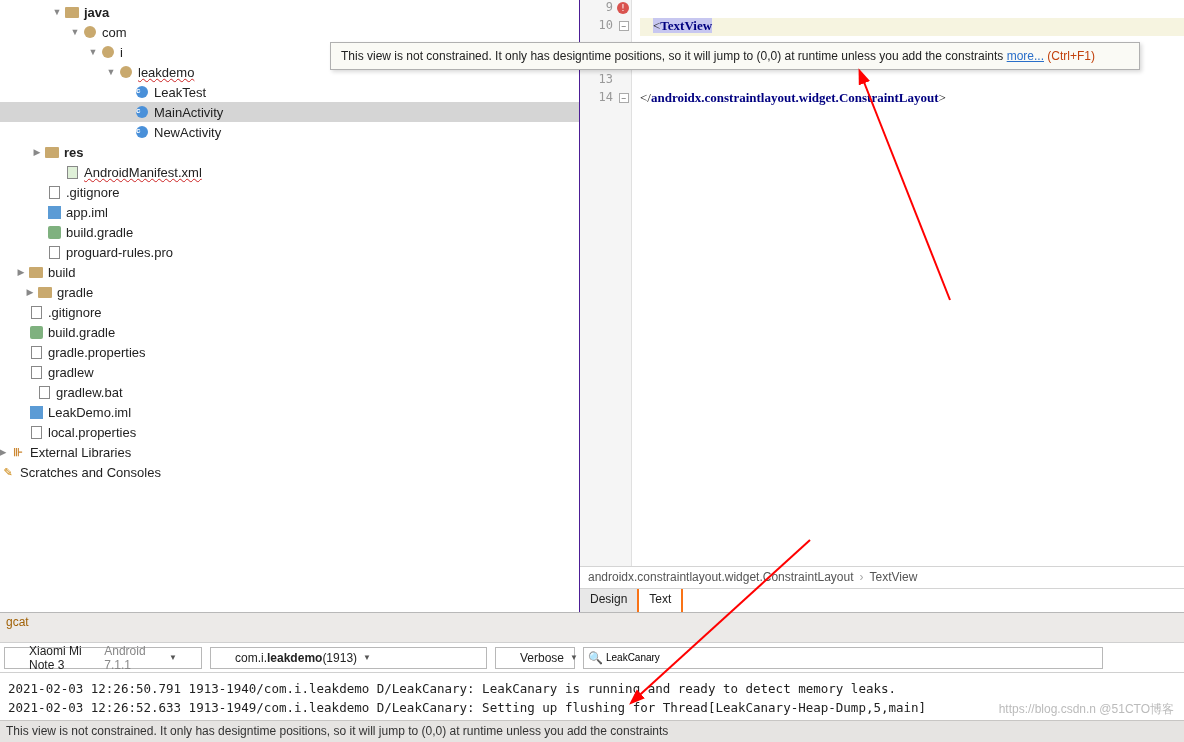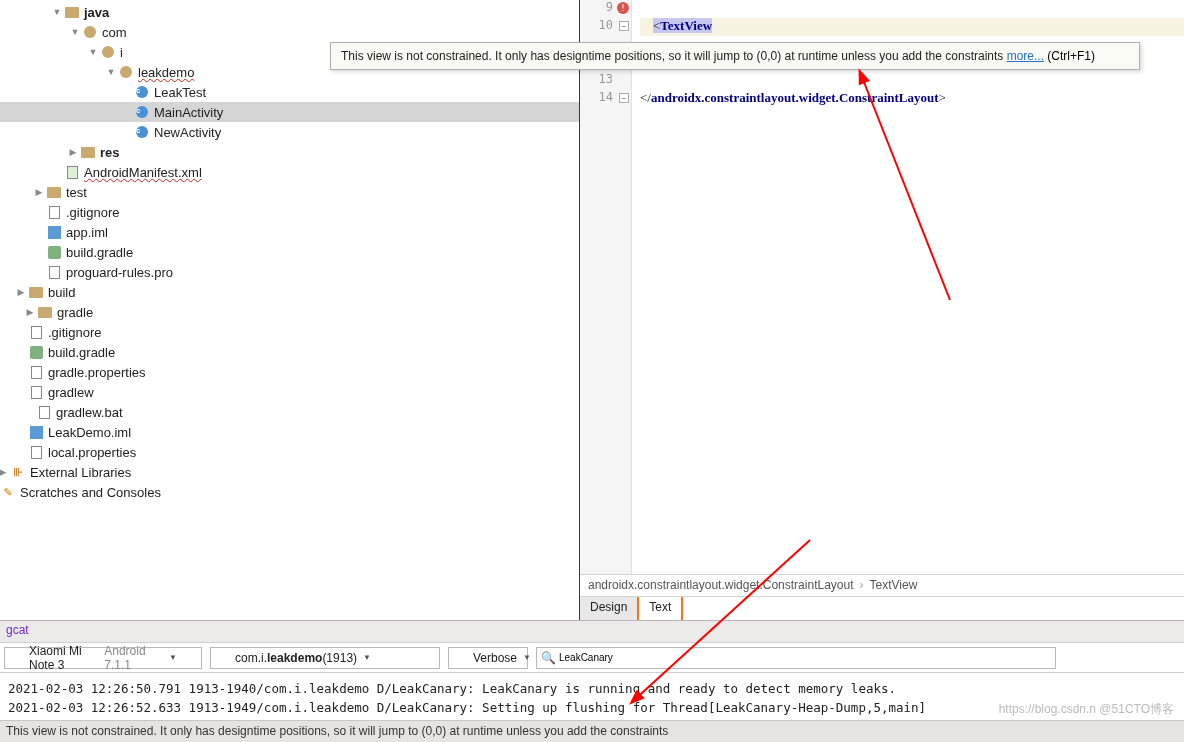--- a/index.html
+++ b/index.html
@@ -30,34 +30,34 @@
 .gut-row .err-icon { position: absolute; right: 2px; top: 2px; width: 12px; height: 12px; background: #d9534f; border-radius: 50%; color: #fff; font-size: 9px; line-height: 12px; text-align: center; }
 .gut-row .fold-icon { position: absolute; right: 2px; top: 3px; width: 10px; height: 10px; border: 1px solid #aaa; background: #fff; font-size: 8px; line-height: 9px; text-align: center; color: #666; }
 .code { flex: 1; font-family: Liberation Serif, serif; font-size: 13px; padding-left: 8px; }
 .code-row { height: 18px; white-space: pre; }
 .hl-line { background: #f6f4e0; }
 .tag-sel { background: #c7c7f0; }
 .kw { color: #000080; font-weight: 600; }
 .bkw { color: #000080; font-weight: 700; }
 .tooltip { position: absolute; top: 42px; left: -250px; width: 810px; background: #fafaf5; border: 1px solid #b0b0b0; padding: 6px 10px; font-size: 12px; box-shadow: 2px 2px 4px rgba(0,0,0,0.15); z-index: 10; }
 .tooltip a { color: #2a6fc9; }
-.tooltip .hint { color: #000000; }
+.tooltip .hint { color: #c2410c; }
 .breadcrumb { height: 22px; border-top: 1px solid #d4d4d4; padding: 3px 8px; color: #555; font-size: 12px; }
 .breadcrumb .sep { margin: 0 6px; color: #aaa; }
 .editor-tabs { height: 24px; border-top: 1px solid #d4d4d4; display: flex; }
 .etab { padding: 3px 10px; border-right: 2px solid #f97316; background: #e8e8e8; font-size: 12px; cursor: pointer; }
 .etab.active { background: #fff; }
 
 .bottom { border-top: 1px solid #b8b8b8; background: #fff; display: flex; flex-direction: column; }
-.logcat-title { height: 22px; padding: 2px 6px; color: #6d28d9; background: #eceae8; border-bottom: 1px solid #d0d0d0; }
+.logcat-title { height: 30px; padding: 2px 6px; color: #a16207; background: #eceae8; border-bottom: 1px solid #d0d0d0; }
 .logcat-toolbar { height: 30px; display: flex; align-items: center; gap: 8px; padding: 2px 4px; border-bottom: 1px solid #d0d0d0; }
 .dd { height: 22px; border: 1px solid #b8b8b8; background: #fff; display: flex; align-items: center; padding: 0 24px; font-size: 12px; position: relative; }
 .dd .caret { margin-left: 6px; font-size: 8px; color: #555; }
 .dd.device { width: 198px; }
-.dd.process { width: 230px; }
+.dd.process { width: 277px; }
 .dd.level { width: 80px; }
 .search-box { flex: 0 0 520px; height: 22px; border: 1px solid #b8b8b8; display: flex; align-items: center; padding: 0 4px; }
 .search-box input { border: none; outline: none; font-size: 10px; width: 100%; }
 .log-body { padding: 6px 8px; font-family: "Consolas","宋体", monospace; font-size: 12.5px; line-height: 19px; color: #222; }
 .statusbar { position: absolute; bottom: 0; left: 0; right: 0; height: 22px; background: #e6e4e2; border-top: 1px solid #c8c6c4; padding: 3px 6px; font-size: 12px; color: #333; }
 .watermark { position: absolute; right: 10px; bottom: 24px; color: #bbb; font-size: 12px; }
 
 svg.arrow { position: absolute; pointer-events: none; z-index: 50; }
 </style>
 </head>
@@ -106,39 +106,32 @@
             <span class="i-class">c</span>
           </span>
           <span>MainActivity</span>
         </div>
       <div class="tree-row" style="padding-left:134px">
           <span class="ticon">
             <span class="i-class">c</span>
           </span>
           <span>NewActivity</span>
         </div>
-      <div class="tree-row" style="padding-left:68px">
+      <div class="tree-row" style="padding-left:32px">
           <span class="arr closed"></span>
           <span class="ticon">
             <span class="i-folder"></span>
           </span>
           <span class="bold">res</span>
         </div>
       <div class="tree-row" style="padding-left:64px">
           <span class="ticon">
             <span class="i-file" style="background:#dff0d8"></span>
           </span>
           <span class="wavy">AndroidManifest.xml</span>
-        </div>
-      <div class="tree-row" style="padding-left:34px">
-          <span class="arr closed"></span>
-          <span class="ticon">
-            <span class="i-folder"></span>
-          </span>
-          <span>test</span>
         </div>
       <div class="tree-row" style="padding-left:46px">
           <span class="ticon">
             <span class="i-file"></span>
           </span>
           <span>.gitignore</span>
         </div>
       <div class="tree-row" style="padding-left:46px">
           <span class="ticon">
             <span class="i-iml"></span>

